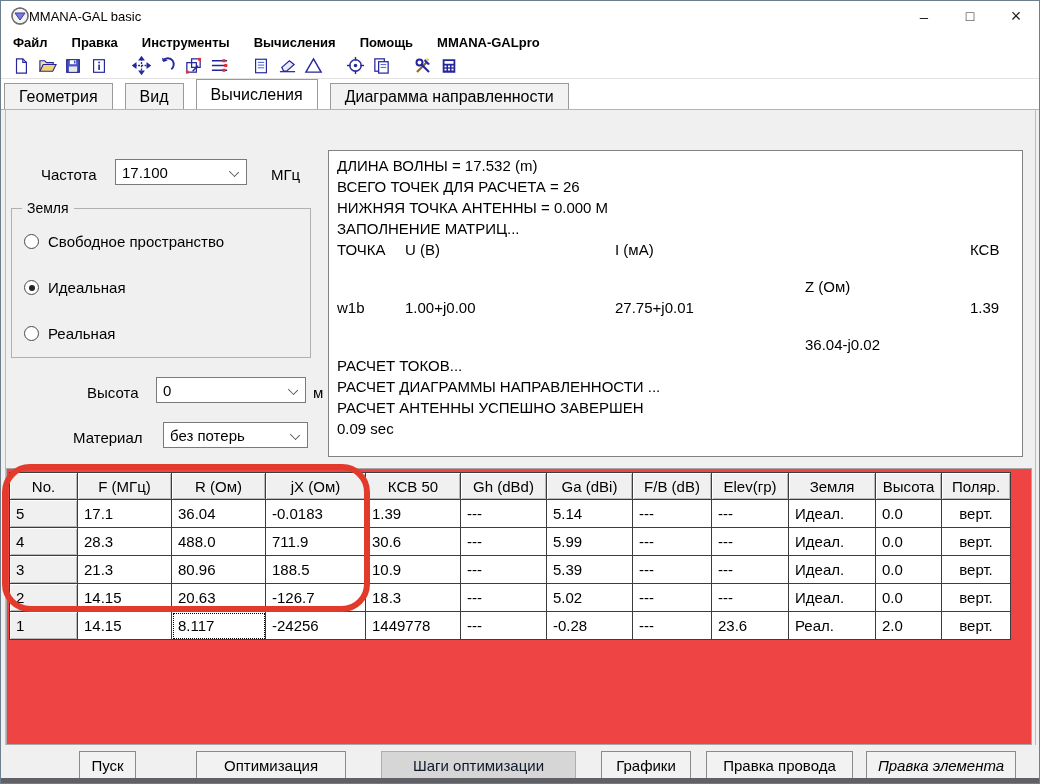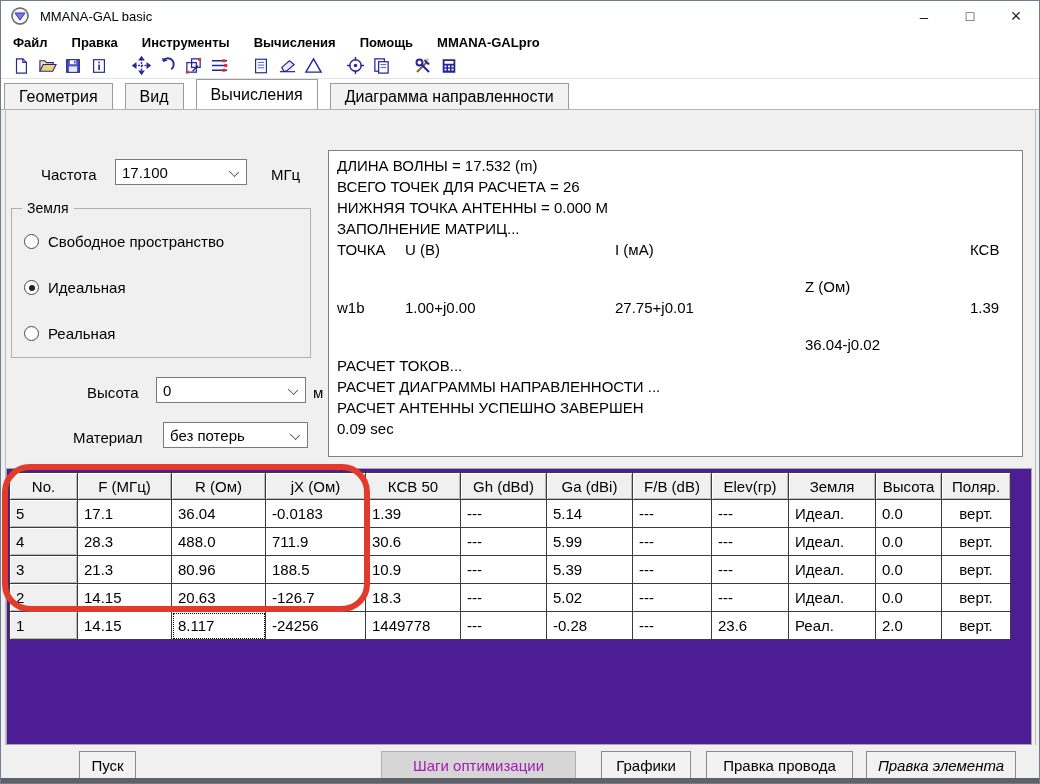--- a/index.html
+++ b/index.html
@@ -4,21 +4,21 @@
 <style>
   * { box-sizing: border-box; margin: 0; padding: 0; }
   body { font-family: "Liberation Sans", sans-serif; background:#c8c8c8; }
   .window{
     position:relative; width:1040px; height:784px; background:#fff;
     border:1px solid #6d7f8d; overflow:hidden; color:#000;
   }
   
   .titlebar{position:absolute;left:0;top:0;width:100%;height:30px;background:#fff;display:flex;align-items:center;}
   .app-icon{margin-left:10px;width:18px;height:18px;}
-  .title-text{margin-left:11px;font-size:13px;color:#000;}
+  .title-text{margin-left:0;font-size:13px;color:#000;}
   .win-controls{position:absolute;right:0;top:0;height:30px;display:flex;}
   .win-btn{width:46px;height:30px;display:flex;align-items:center;justify-content:center;font-size:15px;color:#222;cursor:default;}
   .win-btn.max{font-size:14px;}
   .win-btn.close{font-size:18px;}
   
   .menubar{position:absolute;left:0;top:30px;width:100%;height:22px;background:#fff;display:flex;align-items:center;font-size:13px;font-weight:bold;}
   .menu-item{padding:0 12px;height:22px;display:flex;align-items:center;}
   
   .toolbar{position:absolute;left:0;top:52px;width:100%;height:26px;background:#fff;display:flex;align-items:center;border-bottom:1px solid #e3e3e3;}
   .tb-group{display:flex;align-items:center;gap:6px;margin-left:10px;}
@@ -39,34 +39,34 @@
   .groupbox .gb-label{position:absolute;top:-9px;left:10px;background:#f0f0f0;padding:0 5px;font-size:14px;}
   .radio-row{position:absolute;display:flex;align-items:center;gap:9px;font-size:15px;}
   .radio{width:15px;height:15px;border:1px solid #4a4a4a;border-radius:50%;background:#fff;position:relative;flex:none;}
   .radio.sel::after{content:"";position:absolute;left:3.5px;top:3.5px;width:6px;height:6px;border-radius:50%;background:#222;}
   
   .output{position:absolute;left:327px;top:40px;width:695px;height:307px;background:#fff;border:1px solid #828282;font-size:15px;line-height:21px;padding:4px 8px;}
   .out-cols{display:flex;}
   .out-cols span{display:block;}
   .oc0{width:68px;} .oc1{width:210px;} .oc2{width:190px;} .oc3{width:165px;margin-top:37px;}
   
-  .tablepanel{position:absolute;left:5px;top:358px;width:1026px;height:277px;background:#4c1d95;border:1px solid #a8a8a8;}
+  .tablepanel{position:absolute;left:5px;top:358px;width:1026px;height:277px;background:#ef4444;border:1px solid #a8a8a8;}
   table.results{border-collapse:collapse;margin:3px 0 0 2px;font-size:15px;table-layout:fixed;}
   table.results th, table.results td{border:1px solid #3c3c3c;height:28px;padding:0 6px;overflow:hidden;white-space:nowrap;}
   table.results th{background:#f0f0f0;font-weight:normal;text-align:center;height:27px;box-shadow:inset 1px 1px 0 #ffffff, inset -1px -1px 0 #b9b9b9;}
   table.results td{text-align:left;background:#fff;}
   table.results td.rownum{background:#f0f0f0;box-shadow:inset 1px 1px 0 #ffffff, inset -1px -1px 0 #b9b9b9;}
   table.results td.ctr{text-align:center;}
   td.focus-cell{outline:1px dotted #000;outline-offset:-2px;}
   
   .annotation{position:absolute;left:1px;top:354px;width:368px;height:148px;border:6px solid #e23a2b;border-radius:28px;pointer-events:none;z-index:5;}
   
   .btnbar{position:absolute;left:0;top:635px;width:1040px;height:34px;background:#f0f0f0;}
   .btn{position:absolute;top:6px;height:28px;background:#f2f2f2;border:1px solid #8a8a8a;font-size:15px;font-family:"Liberation Sans",sans-serif;display:flex;align-items:center;justify-content:center;overflow:hidden;white-space:nowrap;color:#000;}
-  .btn.disabled{background:#d6d6d6;border-color:#aeaeae;color:#a21caf;}
+  .btn.disabled{background:#d6d6d6;border-color:#aeaeae;color:#0f172a;}
   .bottom-strip{position:absolute;left:0;top:777px;width:1040px;height:7px;background:#5f6167;border-bottom:1px solid #2d4a66;}
   svg{display:block;}
 </style>
 </head>
 <body>
 
 <div class="window">
 
   <div class="titlebar">
     <svg class="app-icon" viewBox="0 0 18 18">
@@ -401,20 +401,21 @@
           <td class="ctr">верт.</td>
         </tr>
       </tbody>
         </table>
     </div>
 
     <div class="annotation"></div>
 
     <div class="btnbar">
       <button class="btn" style="left:78px;width:57px;">Пуск</button>
+      <button class="btn" style="left:195px;width:150px;">Оптимизация</button>
       <button class="btn disabled" style="left:380px;width:195px;">Шаги оптимизации</button>
       <button class="btn" style="left:600px;width:90px;">Графики</button>
       <button class="btn" style="left:705px;width:147px;">Правка провода</button>
       <button class="btn" style="left:865px;width:150px;font-style:italic;">Правка элемента</button>
     </div>
   </div>
 
   <div class="bottom-strip"></div>
 </div>
 

